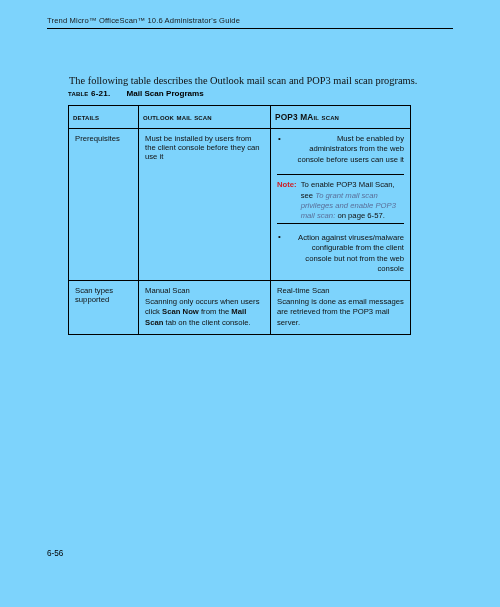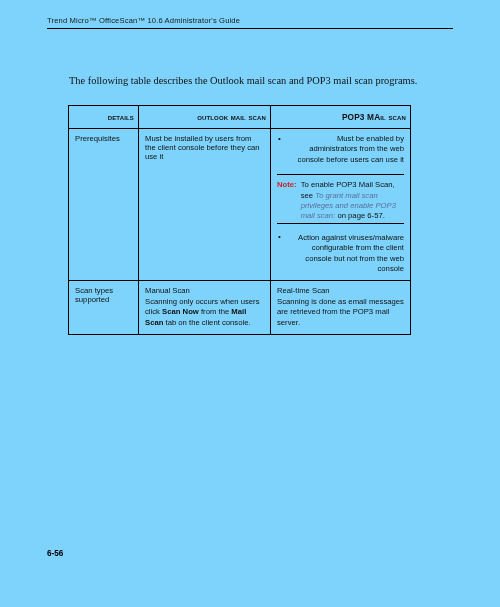--- a/index.html
+++ b/index.html
@@ -91,21 +91,21 @@
     vertical-align: top;
     padding: 5px 6px 6px 6px;
     text-align: left;
     font-weight: normal;
   }
   .col-details  { width: 70px; }
   .col-outlook  { width: 132px; }
   .col-pop3     { width: 140px; }
 
   .scan-table thead th {
-    text-align: right;
+    text-align: left;
     font-weight: bold;
     font-size: 8.3px;
     padding: 6px 4px 6px 4px;
     letter-spacing: 0.15px;
   }
   .hdr-smallcaps {
     font-variant: small-caps;
     text-transform: lowercase;
   }
   .hdr-pop3 {
@@ -166,36 +166,39 @@
 
   b, .bold { font-weight: bold; }
 
   
   .folio {
     position: absolute;
     left: 47px;
     top: 549px;
     font-family: "Liberation Sans", "DejaVu Sans", sans-serif;
     font-size: 8.2px;
-    font-weight: bold;
+    font-weight: normal;
     color: #000000;
   }
 </style>
 </head>
 <body>
 
 <div class="page">
 
   <div class="running-header">
     <div class="running-header-text">Trend Micro™ OfficeScan™ 10.6 Administrator's Guide</div>
     <div class="running-header-rule"></div>
   </div>
 
   <p class="intro">The following table describes the Outlook mail scan and POP3 mail scan programs.</p>
 
+  <div class="table-caption">
+    <span class="caption-label">Table 6-21.</span><span class="caption-title">Mail Scan Programs</span>
+  </div>
 
   <table class="scan-table">
     <colgroup>
       <col class="col-details">
       <col class="col-outlook">
       <col class="col-pop3">
     </colgroup>
     <thead>
       <tr>
         <th class="hdr-smallcaps">Details</th>

